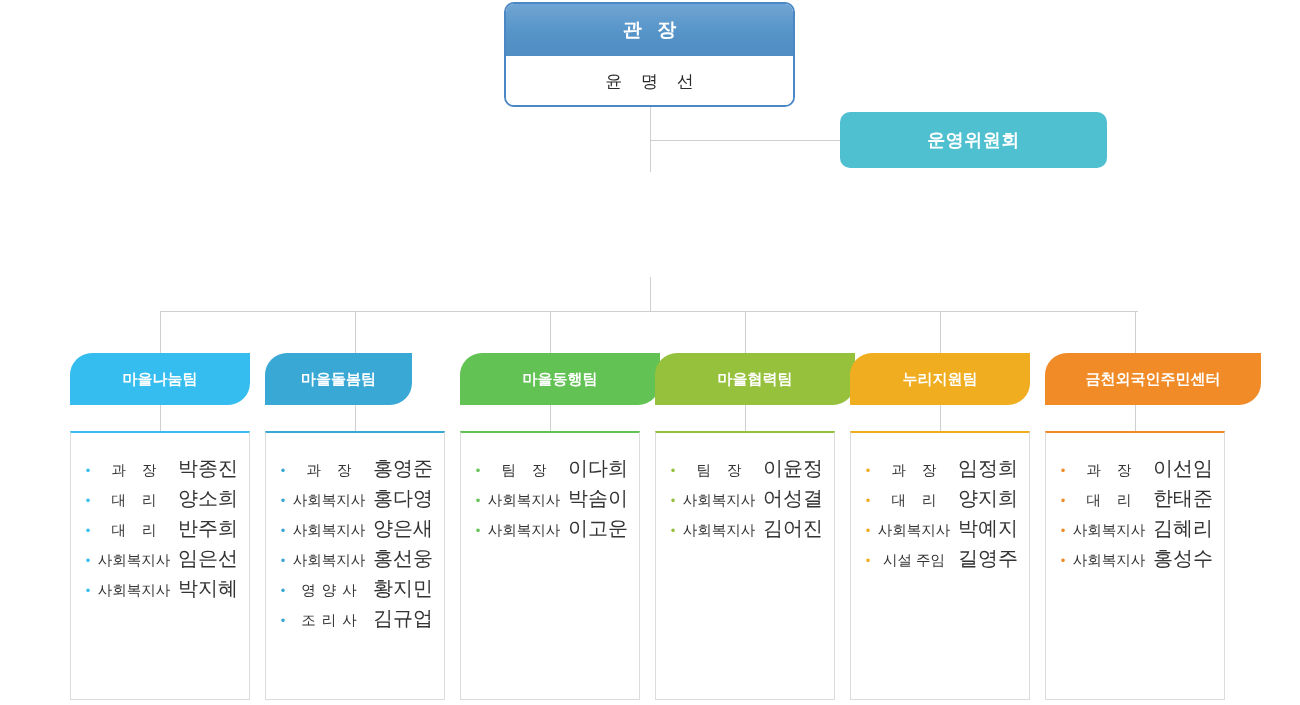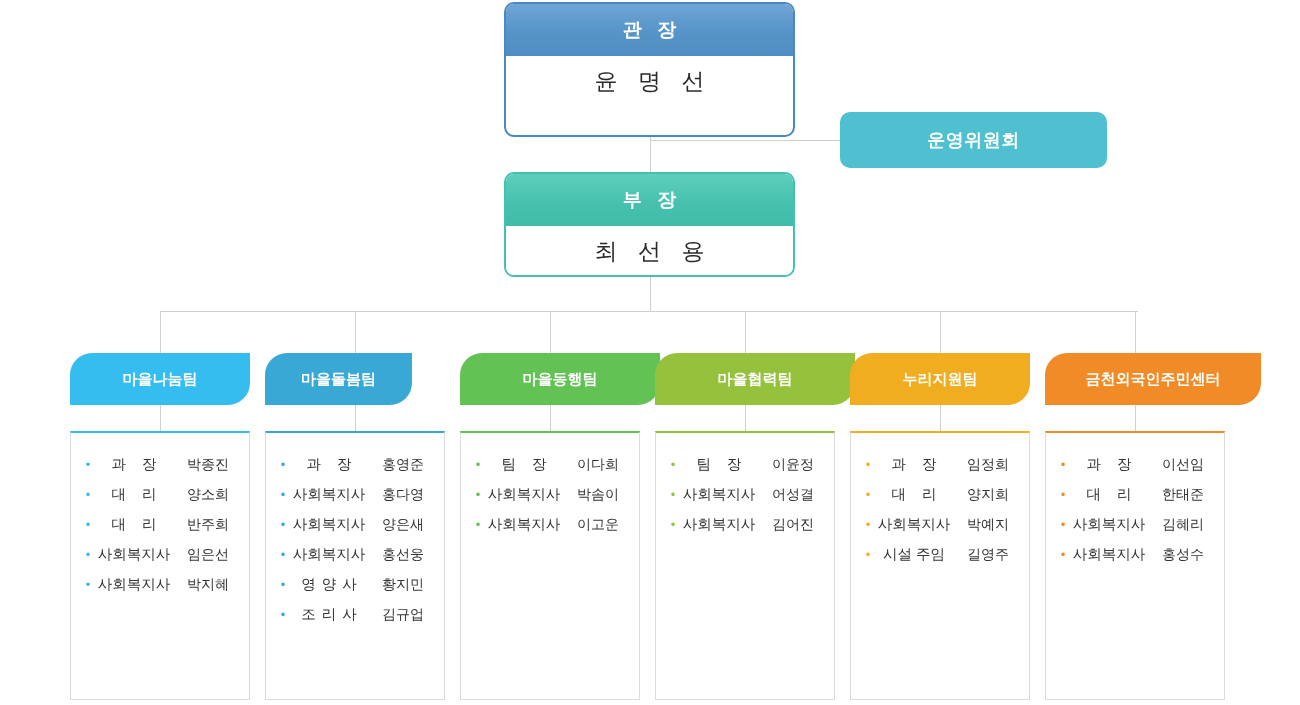--- a/index.html
+++ b/index.html
@@ -43,28 +43,28 @@
     font-size: 19px;
     font-weight: bold;
     letter-spacing: 5px;
     text-indent: 5px;
   }
   .exec-name {
     height: 51px;
     line-height: 51px;
     text-align: center;
     color: #2a2a2a;
-    font-size: 23px;
+    font-size: 17px;
     letter-spacing: 7px;
     text-indent: 7px;
     background: #ffffff;
   }
 
   #box-director {
-    left: 504px; top: 2px; width: 291px; height: 135px;
+    left: 504px; top: 2px; width: 291px; height: 105px;
     border: 2px solid #4a87c4;
   }
   #box-director .exec-head {
     background: linear-gradient(to bottom, #6fa5d4 0%, #5694c8 55%, #4f8dc2 100%);
   }
   #box-deputy {
     left: 504px; top: 172px; width: 291px; height: 105px;
     border: 2px solid #45bfae;
   }
   #box-deputy .exec-head {
@@ -131,21 +131,21 @@
     flex: 0 0 78px;
     text-align: center;
     font-size: 14.5px;
     color: #333333;
     white-space: nowrap;
   }
   .m-role.wide-space { letter-spacing: 6px; text-indent: 6px; }
   .m-name {
     flex: 1 1 auto;
     text-align: center;
-    font-size: 14px;
+    font-size: 20px;
     color: #333333;
     white-space: nowrap;
   }
 </style>
 </head>
 <body>
 
 <div id="org-chart">
 
   <div class="line v" style="left:650px; top:107px; height:65px;"></div>
@@ -154,24 +154,20 @@
 
   <div class="line v" style="left:650px; top:277px; height:35px;"></div>
 
   <div class="line h" style="left:160px; top:311px; width:978px;"></div>
 
   <div class="exec-box" id="box-director">
     <div class="exec-head">관 장</div>
     <div class="exec-name">윤 명 선</div>
   </div>
 
-  <div class="exec-box" id="box-deputy">
-    <div class="exec-head">부 장</div>
-    <div class="exec-name">최 선 용</div>
-  </div>
 
   <div id="box-committee">운영위원회</div>
 
   <div id="teams-layer">
       <div class="line v" style="left: 160px; top: 311px; height: 42px;"></div>
       <div class="line v" style="left: 160px; top: 405px; height: 26px;"></div>
       <div class="team-tab" style="left: 70px; top: 353px; width: 180px; background: rgb(53, 189, 239);"><span>마을나눔팀</span></div>
       <div class="team-card" style="left: 70px; width: 180px; border-top-color: rgb(53, 189, 239);">
         <ul class="member-list">
           <li class="member-row">

